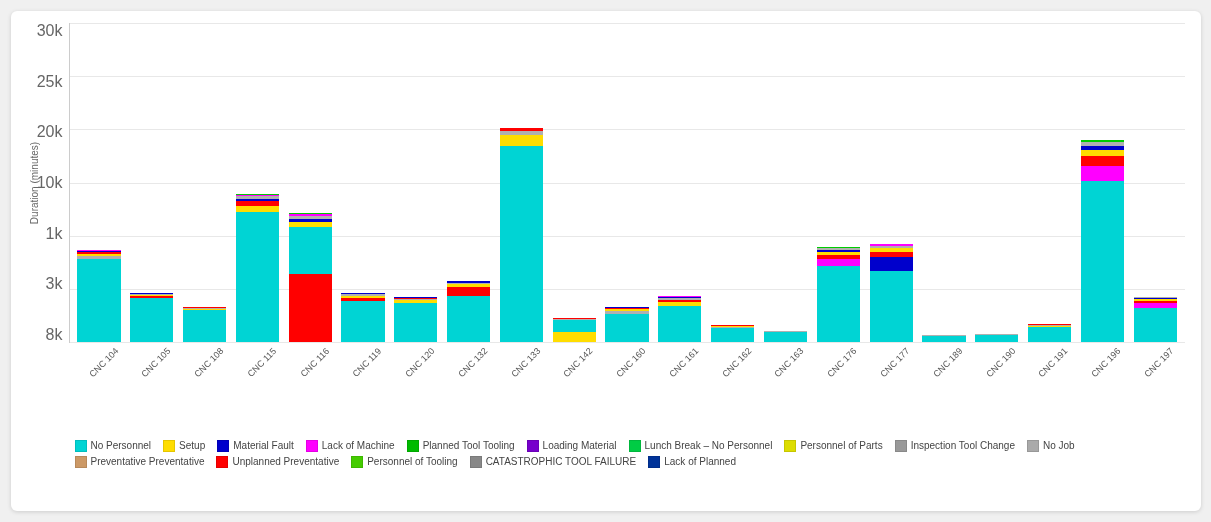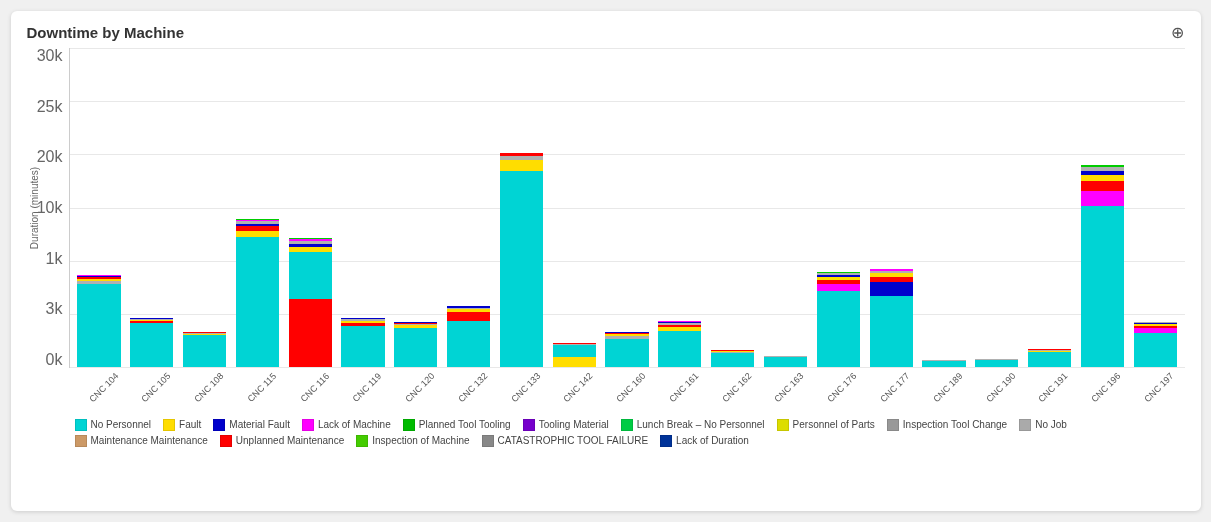--- a/index.html
+++ b/index.html
@@ -118,21 +118,21 @@
       text-align: center;
       font-size: 9px;
       color: #555;
       transform: rotate(-45deg);
       transform-origin: top center;
       white-space: nowrap;
       line-height: 1.2;
       margin-top: 14px;
     }
     .legend {
-      margin-top: 24px;
+      margin-top: 70px;
       padding-left: 48px;
       display: flex;
       flex-wrap: wrap;
       gap: 4px 12px;
       font-size: 10px;
       color: #444;
     }
     .legend-item {
       display: flex;
       align-items: center;
@@ -142,35 +142,31 @@
       width: 12px;
       height: 12px;
       flex-shrink: 0;
       border: 1px solid rgba(0,0,0,0.1);
     }
   </style>
 </head>
 <body>
 
 <div class="chart-container">
-  <div class="chart-header">
-    <span class="chart-title">Downtime by Machine</span>
-    <span class="chart-icon">⊕</span>
-  </div>
   <div class="chart-area">
     <div class="y-axis">
       <span class="y-axis-label-rotated">Duration (minutes)</span>
 
     <span class="y-tick">30k</span>
         <span class="y-tick">25k</span>
         <span class="y-tick">20k</span>
         <span class="y-tick">10k</span>
         <span class="y-tick">1k</span>
         <span class="y-tick">3k</span>
-        <span class="y-tick">0k</span>
+        <span class="y-tick">8k</span>
       </div>
     <div class="bars-container">
       <div class="grid-lines">
           <div class="grid-line" style="top: 0%;"></div>
           <div class="grid-line" style="top: 16.6667%;"></div>
           <div class="grid-line" style="top: 33.3333%;"></div>
           <div class="grid-line" style="top: 50%;"></div>
           <div class="grid-line" style="top: 66.6667%;"></div>
           <div class="grid-line" style="top: 83.3333%;"></div>
           <div class="grid-line" style="top: 100%;"></div>
@@ -397,68 +393,68 @@
       <span class="x-label">CNC 196</span>
       <span class="x-label">CNC 197</span>
     </div>
   <div class="legend">
       <div class="legend-item">
         <div class="legend-swatch" style="background-color: rgb(0, 212, 212);"></div>
         <span>No Personnel</span>
       </div>
       <div class="legend-item">
         <div class="legend-swatch" style="background-color: rgb(255, 221, 0);"></div>
-        <span>Fault</span>
+        <span>Setup</span>
       </div>
       <div class="legend-item">
         <div class="legend-swatch" style="background-color: rgb(0, 0, 204);"></div>
         <span>Material Fault</span>
       </div>
       <div class="legend-item">
         <div class="legend-swatch" style="background-color: rgb(255, 0, 255);"></div>
         <span>Lack of Machine</span>
       </div>
       <div class="legend-item">
         <div class="legend-swatch" style="background-color: rgb(0, 187, 0);"></div>
         <span>Planned Tool Tooling</span>
       </div>
       <div class="legend-item">
         <div class="legend-swatch" style="background-color: rgb(119, 0, 204);"></div>
-        <span>Tooling Material</span>
+        <span>Loading Material</span>
       </div>
       <div class="legend-item">
         <div class="legend-swatch" style="background-color: rgb(0, 204, 68);"></div>
         <span>Lunch Break – No Personnel</span>
       </div>
       <div class="legend-item">
         <div class="legend-swatch" style="background-color: rgb(221, 221, 0);"></div>
         <span>Personnel of Parts</span>
       </div>
       <div class="legend-item">
         <div class="legend-swatch" style="background-color: rgb(153, 153, 153);"></div>
         <span>Inspection Tool Change</span>
       </div>
       <div class="legend-item">
         <div class="legend-swatch" style="background-color: rgb(170, 170, 170);"></div>
         <span>No Job</span>
       </div>
       <div class="legend-item">
         <div class="legend-swatch" style="background-color: rgb(204, 153, 102);"></div>
-        <span>Maintenance Maintenance</span>
+        <span>Preventative Preventative</span>
       </div>
       <div class="legend-item">
         <div class="legend-swatch" style="background-color: rgb(255, 0, 0);"></div>
-        <span>Unplanned Maintenance</span>
+        <span>Unplanned Preventative</span>
       </div>
       <div class="legend-item">
         <div class="legend-swatch" style="background-color: rgb(68, 204, 0);"></div>
-        <span>Inspection of Machine</span>
+        <span>Personnel of Tooling</span>
       </div>
       <div class="legend-item">
         <div class="legend-swatch" style="background-color: rgb(136, 136, 136);"></div>
         <span>CATASTROPHIC TOOL FAILURE</span>
       </div>
       <div class="legend-item">
         <div class="legend-swatch" style="background-color: rgb(0, 51, 153);"></div>
-        <span>Lack of Duration</span>
+        <span>Lack of Planned</span>
       </div>
     </div>
 </div>
 
 </body></html>

